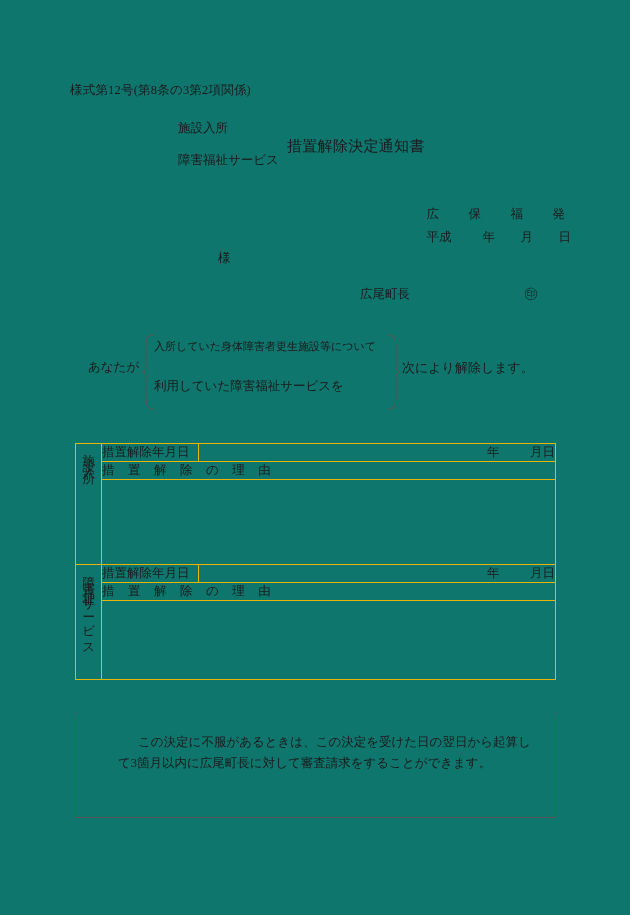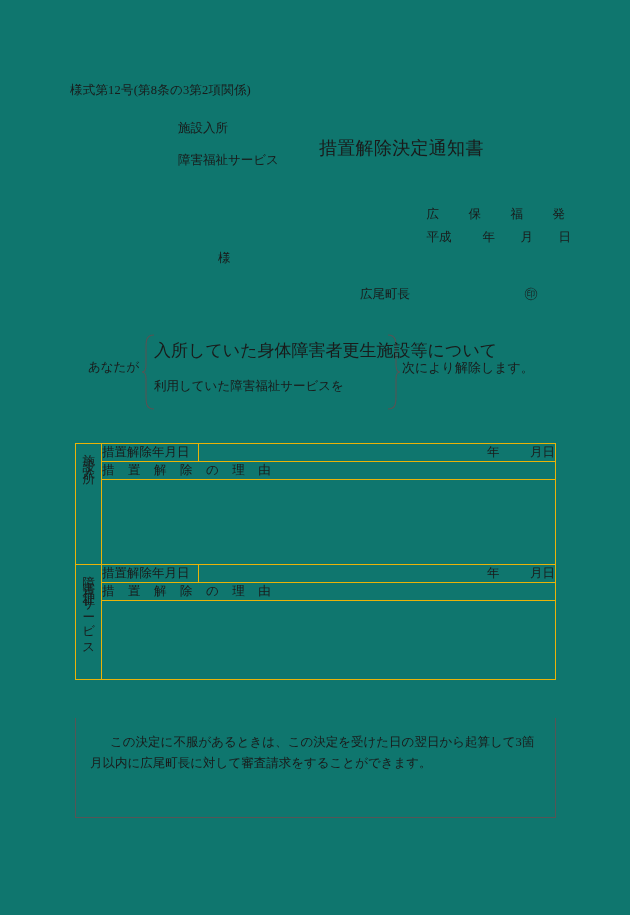--- a/index.html
+++ b/index.html
@@ -26,21 +26,21 @@
 
   .form-no {
     left: 70px; top: 84px;
     font-size: 12.5px;
     letter-spacing: 0.2px;
   }
 
   
   .hdr-left-1 { left: 178px; top: 122px; font-size: 12.5px; }
   .hdr-left-2 { left: 178px; top: 154px; font-size: 12.5px; }
-  .hdr-title  { left: 287px; top: 139px; font-size: 18px; letter-spacing: 0.3px; margin-left: 32px; }
+  .hdr-title  { left: 287px; top: 139px; font-size: 15px; letter-spacing: 0.3px; }
 
   
   .docno { left: 414px; top: 195px; font-size: 12.5px; }
   .docno span { display: inline-block; width: 42px; }
   .docno span:last-child { width: auto; }
 
   .datetop { left: 414px; top: 218px; font-size: 12.5px; }
   .datetop .era { display: inline-block; width: 56px; }
   .datetop .y   { display: inline-block; width: 38px; }
   .datetop .m   { display: inline-block; width: 38px; }
@@ -58,21 +58,21 @@
   }
   .clause .lead {
     position: absolute; left: 0; top: 26px;
     font-size: 12.5px; white-space: pre;
   }
   .clause .brace-svg {
     position: absolute; left: 54px; top: 0;
   }
   .clause .line-a {
     position: absolute; left: 66px; top: 6px;
-    font-size: 17px; white-space: pre; text-align: right;
+    font-size: 11px; white-space: pre; text-align: right;
   }
   .clause .line-b {
     position: absolute; left: 66px; top: 45px;
     font-size: 12.5px; white-space: pre;
   }
   .clause .tail {
     position: absolute; left: 314px; top: 26px;
     font-size: 13px; white-space: pre;
   }
 
@@ -132,20 +132,21 @@
 
   
   .note {
     position: absolute;
     left: 75px; top: 718px;
     width: 481px;
     height: 100px;
     border: 1px solid #555;
     border-top: none;
     box-sizing: border-box;
+    padding-left: 28px;
   }
   .note-inner {
     padding: 14px 14px 0 14px;
     font-size: 12.5px;
     line-height: 1.65;
   }
   .note-p1 { text-indent: 20px; }
   .note-p2 { margin-top: 15px; text-indent: 18px; white-space: pre; }
 </style>
 </head>

